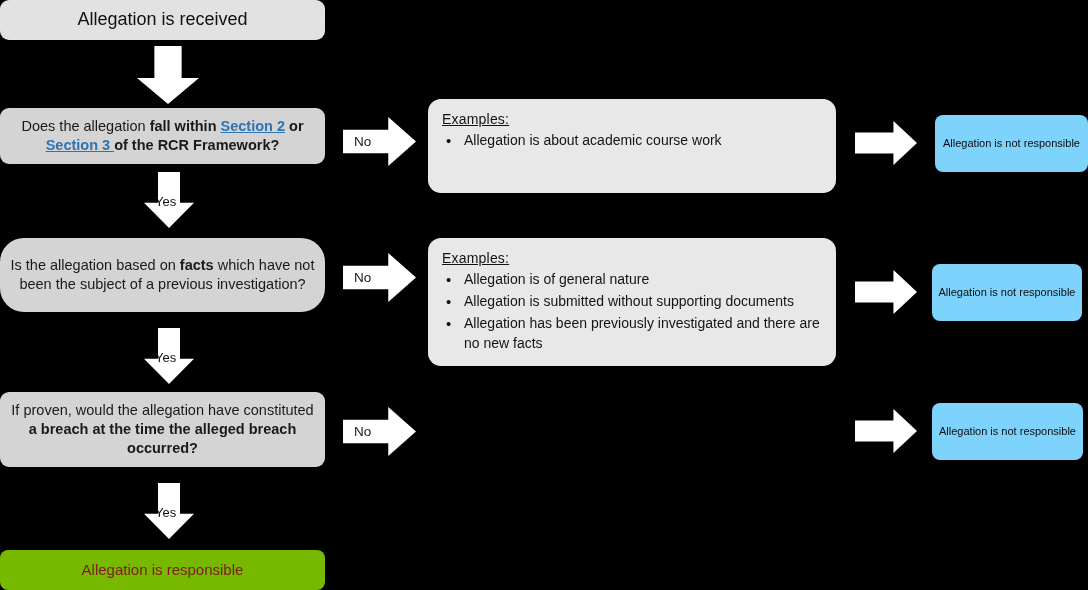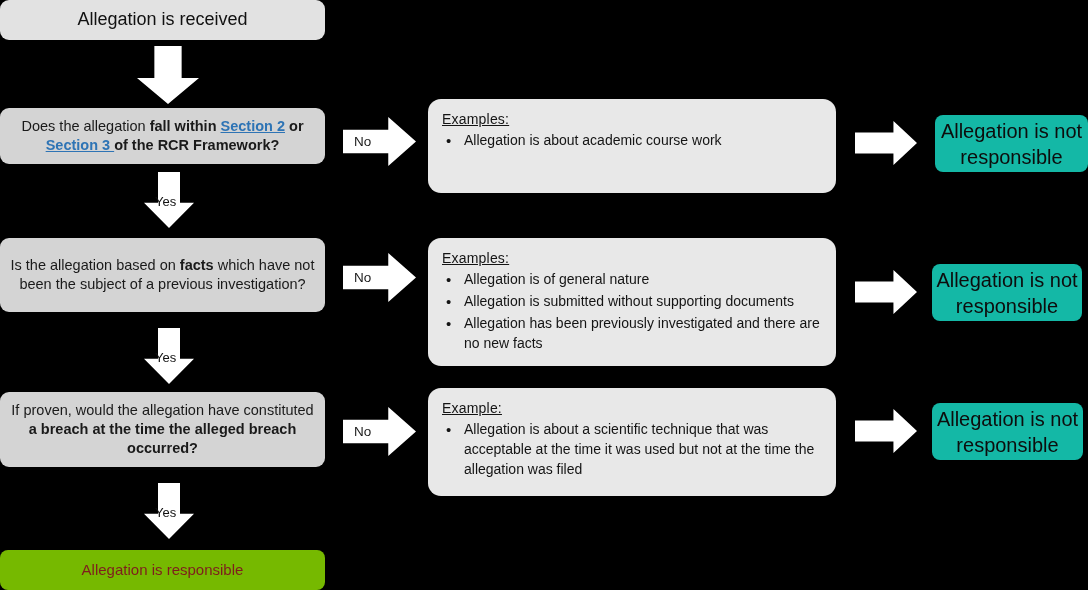--- a/index.html
+++ b/index.html
@@ -74,23 +74,23 @@
     line-height: 1.42;
   }
   .ex-list li::before {
     content: "\2022";
     position: absolute;
     left: 4px;
     top: -1px;
     font-size: 15px;
   }
   .outcome-orange {
-    background: #14b8a6;
+    background: #7dd3fc;
     color: #0D0D0D;
-    font-size: 20px;
+    font-size: 11px;
     border-radius: 8px;
   }
   .outcome-green {
     background: #76B900;
     color: #7f1d1d;
     font-size: 15px;
     border-radius: 8px;
   }
 
   
@@ -144,21 +144,21 @@
 
   <div class="arrow-right" style="left:855px; top:121px; width:62px; height:44px;"></div>
 
   <div class="node outcome-orange" style="left:935px; top:115px; width:153px; height:57px;">
     <span>Allegation is not responsible</span>
   </div>
 
   <div class="arrow-down" style="left:144px; top:172px; width:50px; height:56px;"></div>
   <div class="arrow-label" style="left:155px; top:194px;">Yes</div>
 
-  <div class="node decision" style="left:0px; top:238px; width:325px; height:74px;">
+  <div class="node decision" style="left:0px; top:238px; width:325px; height:74px;border-radius:24px;">
     <div>
       <span class="reg">Is the allegation based on </span><span>facts</span><span class="reg"> which have not been the subject of a previous investigation?</span>
     </div>
   </div>
 
   <div class="arrow-right" style="left:343px; top:253px; width:73px; height:49px;"></div>
   <div class="arrow-label arrow-label-no" style="left:354px; top:270px;">No</div>
 
   <div class="node examples" style="left:428px; top:238px; width:408px; height:128px;">
     <span class="ex-title">Examples:</span>
@@ -180,26 +180,20 @@
 
   <div class="node decision" style="left:0px; top:392px; width:325px; height:75px;">
     <div>
       <span class="reg">If proven, would the allegation have constituted </span><span>a breach at the time the alleged breach occurred?</span>
     </div>
   </div>
 
   <div class="arrow-right" style="left:343px; top:407px; width:73px; height:49px;"></div>
   <div class="arrow-label arrow-label-no" style="left:354px; top:424px;">No</div>
 
-  <div class="node examples" style="left:428px; top:388px; width:408px; height:108px;">
-    <span class="ex-title">Example:</span>
-    <ul class="ex-list">
-      <li>Allegation is about a scientific technique that was acceptable at the time it was used but not at the time the allegation was filed</li>
-    </ul>
-  </div>
 
   <div class="arrow-right" style="left:855px; top:409px; width:62px; height:44px;"></div>
 
   <div class="node outcome-orange" style="left:932px; top:403px; width:151px; height:57px;">
     <span>Allegation is not responsible</span>
   </div>
 
   <div class="arrow-down" style="left:144px; top:483px; width:50px; height:56px;"></div>
   <div class="arrow-label" style="left:155px; top:505px;">Yes</div>
 

